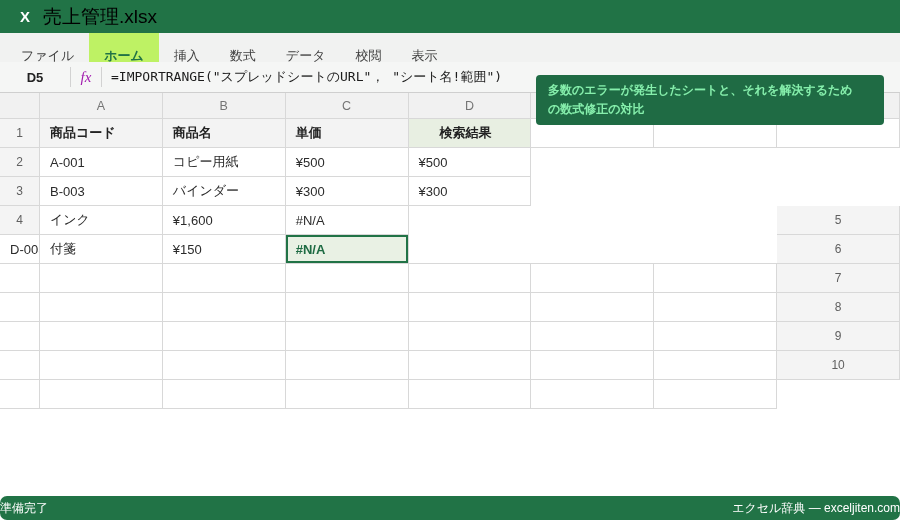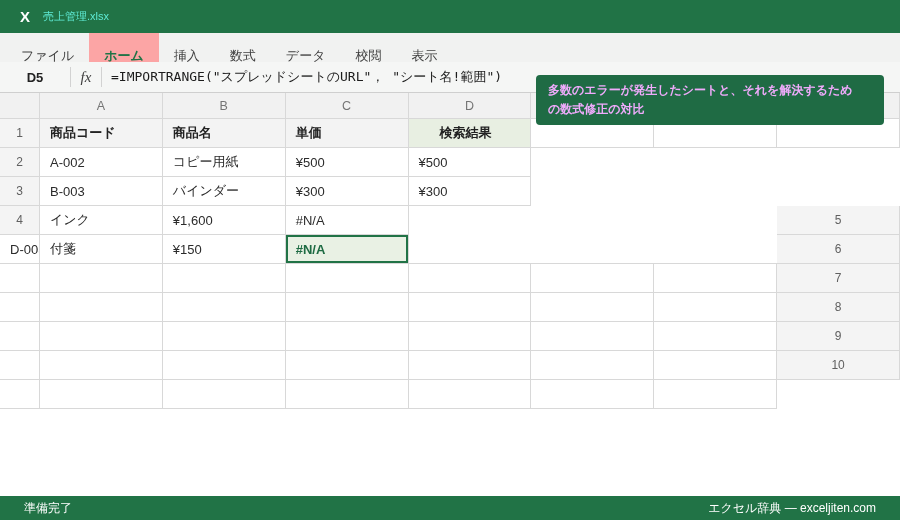--- a/index.html
+++ b/index.html
@@ -4,38 +4,38 @@
 <style>
   * { margin: 0; padding: 0; box-sizing: border-box; }
   html, body { width: 900px; height: 520px; overflow: hidden; background: #fff;
     font-family: "Liberation Sans", "DejaVu Sans", sans-serif; }
   .stage { position: relative; width: 900px; height: 520px; background: #fff; }
 
   
   .titlebar { position: absolute; left: 0; top: 0; width: 900px; height: 33px;
     background: #217346; display: flex; align-items: center; padding-left: 20px; }
   .app-logo { color: #fff; font-weight: bold; font-size: 15px; margin-right: 13px; }
-  .doc-title { color: #5eead4; font-size: 11px; }
+  .doc-title { color: #000000; font-size: 19px; }
 
   
   .menubar { position: absolute; left: 0; top: 33px; width: 900px; height: 46px;
     background: #f1f2f1; display: flex; align-items: stretch; padding-left: 6px;
     border-bottom: 1px solid #e3e4e3; }
   .tab { font-size: 13px; color: #3f3f3f; padding: 0 15px; display: flex;
     align-items: center; cursor: default; }
-  .tab.active { background: #fca5a5; color: #217346; font-weight: bold; }
+  .tab.active { background: #bef264; color: #217346; font-weight: bold; }
 
   
   .formulabar { position: absolute; left: 0; top: 62px; width: 900px; height: 30px;
     background: #f5f6f5; display: flex; align-items: stretch; }
   .namebox { width: 70px; display: flex; align-items: center; justify-content: center;
     font-weight: bold; font-size: 13px; color: #222; }
   .fbar-div { width: 1px; background: #d2d2d2; margin: 5px 0; }
   .fxbox { width: 30px; display: flex; align-items: center; justify-content: center;
-    font-style: italic; color: #404040; font-size: 15px; font-family: "Liberation Serif", serif; }
+    font-style: italic; color: #a21caf; font-size: 15px; font-family: "Liberation Serif", serif; }
   .formula-text { flex: 1; display: flex; align-items: center; padding-left: 9px;
     font-family: "DejaVu Sans Mono", monospace; font-size: 13px; color: #1c1c1c; white-space: pre; }
 
   
   .grid { position: absolute; left: 0; top: 92px; width: 900px;
     display: grid; grid-template-columns: 40px repeat(7, 1fr);
     grid-template-rows: 26px repeat(10, 29px);
     border-top: 1px solid #cfcfcf; background: #fff; }
   .gcell { border-right: 1px solid #d8d8d8; border-bottom: 1px solid #d8d8d8;
     font-size: 13px; color: #2b2b2b; display: flex; align-items: center;
@@ -47,27 +47,27 @@
     justify-content: center; padding: 0; }
   .hdr { background: #f3f3f3; font-weight: bold; color: #222; }
   .hdr.hl { background: #e8efe2; padding-left: 31px; }
   .sel { background: #e9f1e4; color: #1e6b43; font-weight: bold;
     box-shadow: inset 0 0 0 2px #217346; }
   .blank { border-right: none; border-bottom: none; }
   .blank.bb { border-bottom: 1px solid #d8d8d8; }
 
   
   .tooltip { position: absolute; left: 536px; top: 75px; width: 348px;
-    background: #1f6b44; color: #f0abfc; font-size: 12px; font-weight: bold;
+    background: #1f6b44; color: #86efac; font-size: 12px; font-weight: bold;
     line-height: 1.55; padding: 6px 20px 7px 12px; border-radius: 4px; z-index: 10; }
 
   
   .statusbar { position: absolute; left: 0; bottom: 0; width: 900px; height: 24px;
     background: #217346; color: #fff; font-size: 12px; display: flex;
-    align-items: center; justify-content: space-between; padding: 0 24px; }
+    align-items: center; justify-content: space-between; padding: 0 0; border-radius: 7px; }
 </style>
 </head>
 <body>
 
 <div class="stage">
 
   <div class="titlebar">
     <span class="app-logo">X</span>
     <span class="doc-title">売上管理.xlsx</span>
   </div>
@@ -101,21 +101,21 @@
       <div class="gcell colhdr">G</div>
       <div class="gcell rowhdr">1</div>
       <div class="gcell hdr">商品コード</div>
       <div class="gcell hdr">商品名</div>
       <div class="gcell hdr">単価</div>
       <div class="gcell hdr hl">検索結果</div>
       <div class="gcell "></div>
       <div class="gcell "></div>
       <div class="gcell "></div>
       <div class="gcell rowhdr">2</div>
-      <div class="gcell ">A-002</div>
+      <div class="gcell ">A-001</div>
       <div class="gcell ">コピー用紙</div>
       <div class="gcell ">¥500</div>
       <div class="gcell ">¥500</div>
       <div class="gcell blank"></div>
       <div class="gcell blank"></div>
       <div class="gcell blank"></div>
       <div class="gcell rowhdr">3</div>
       <div class="gcell ">B-003</div>
       <div class="gcell ">バインダー</div>
       <div class="gcell ">¥300</div>

